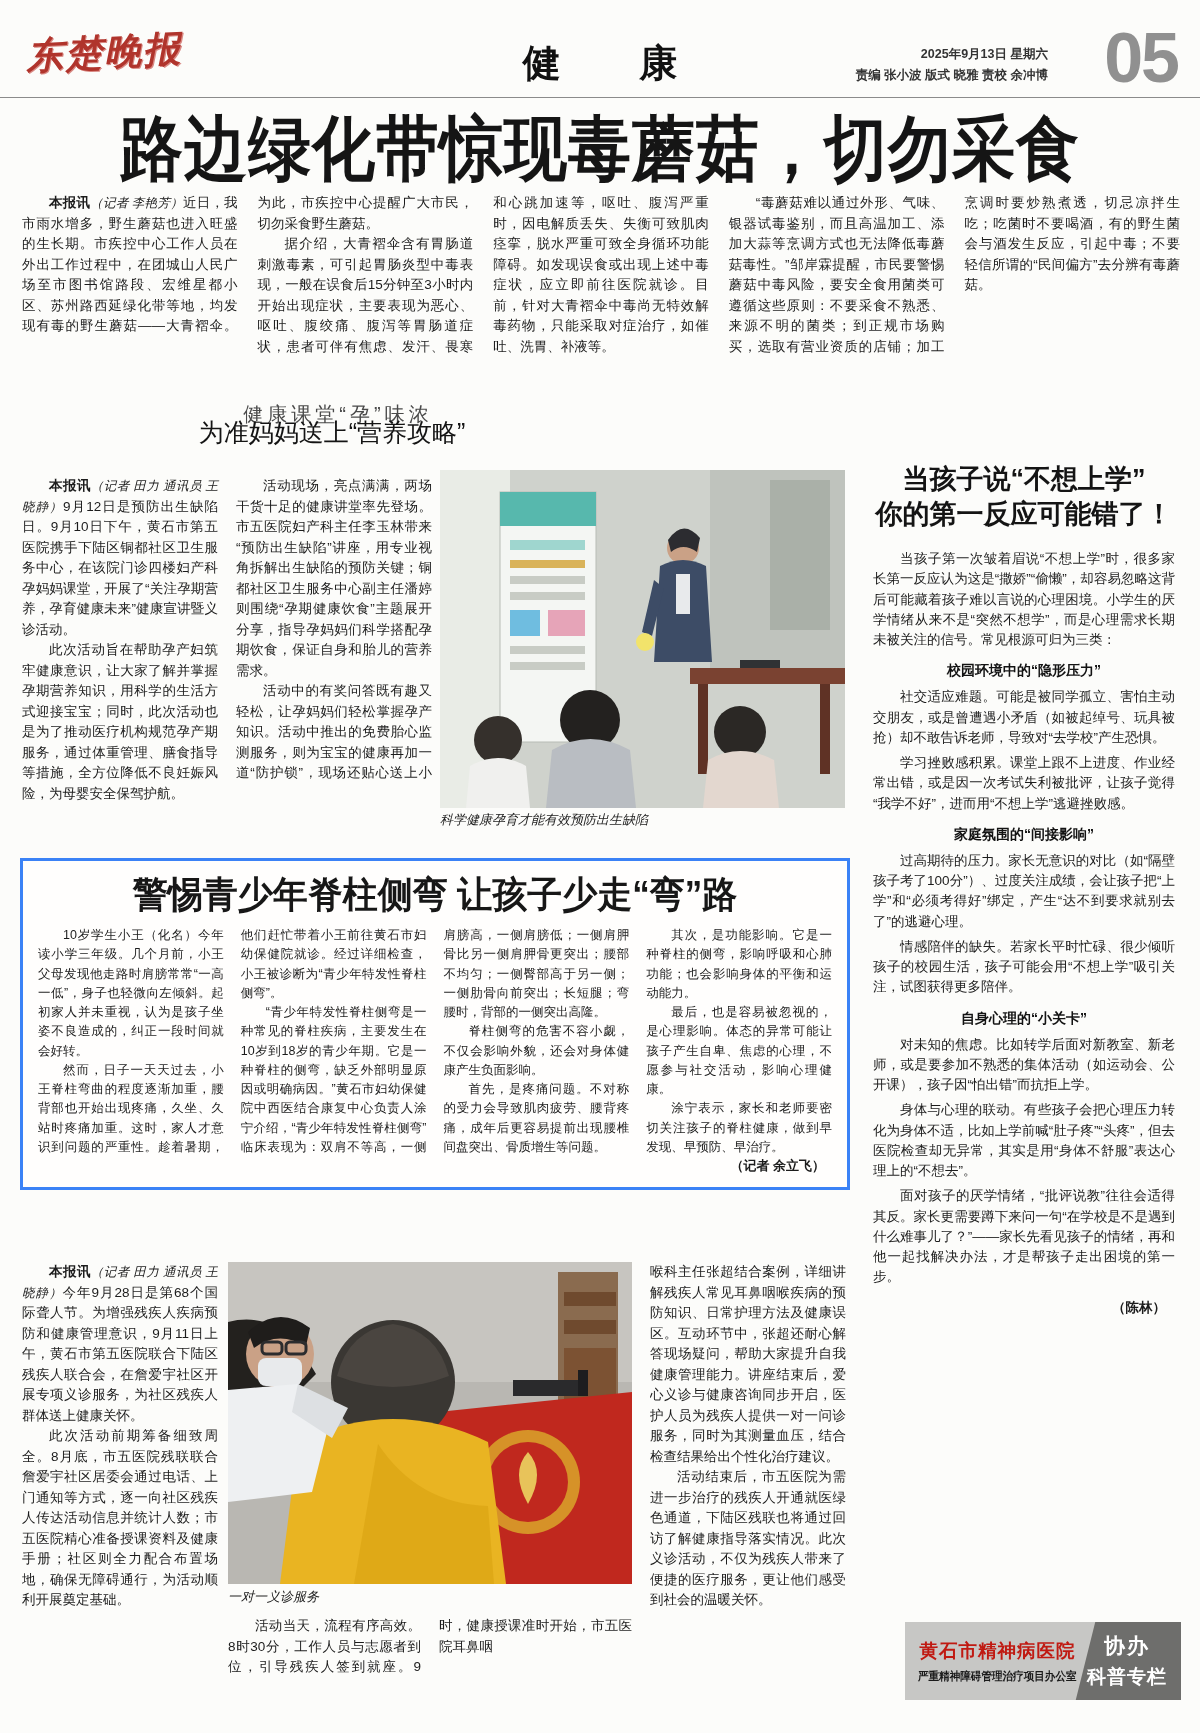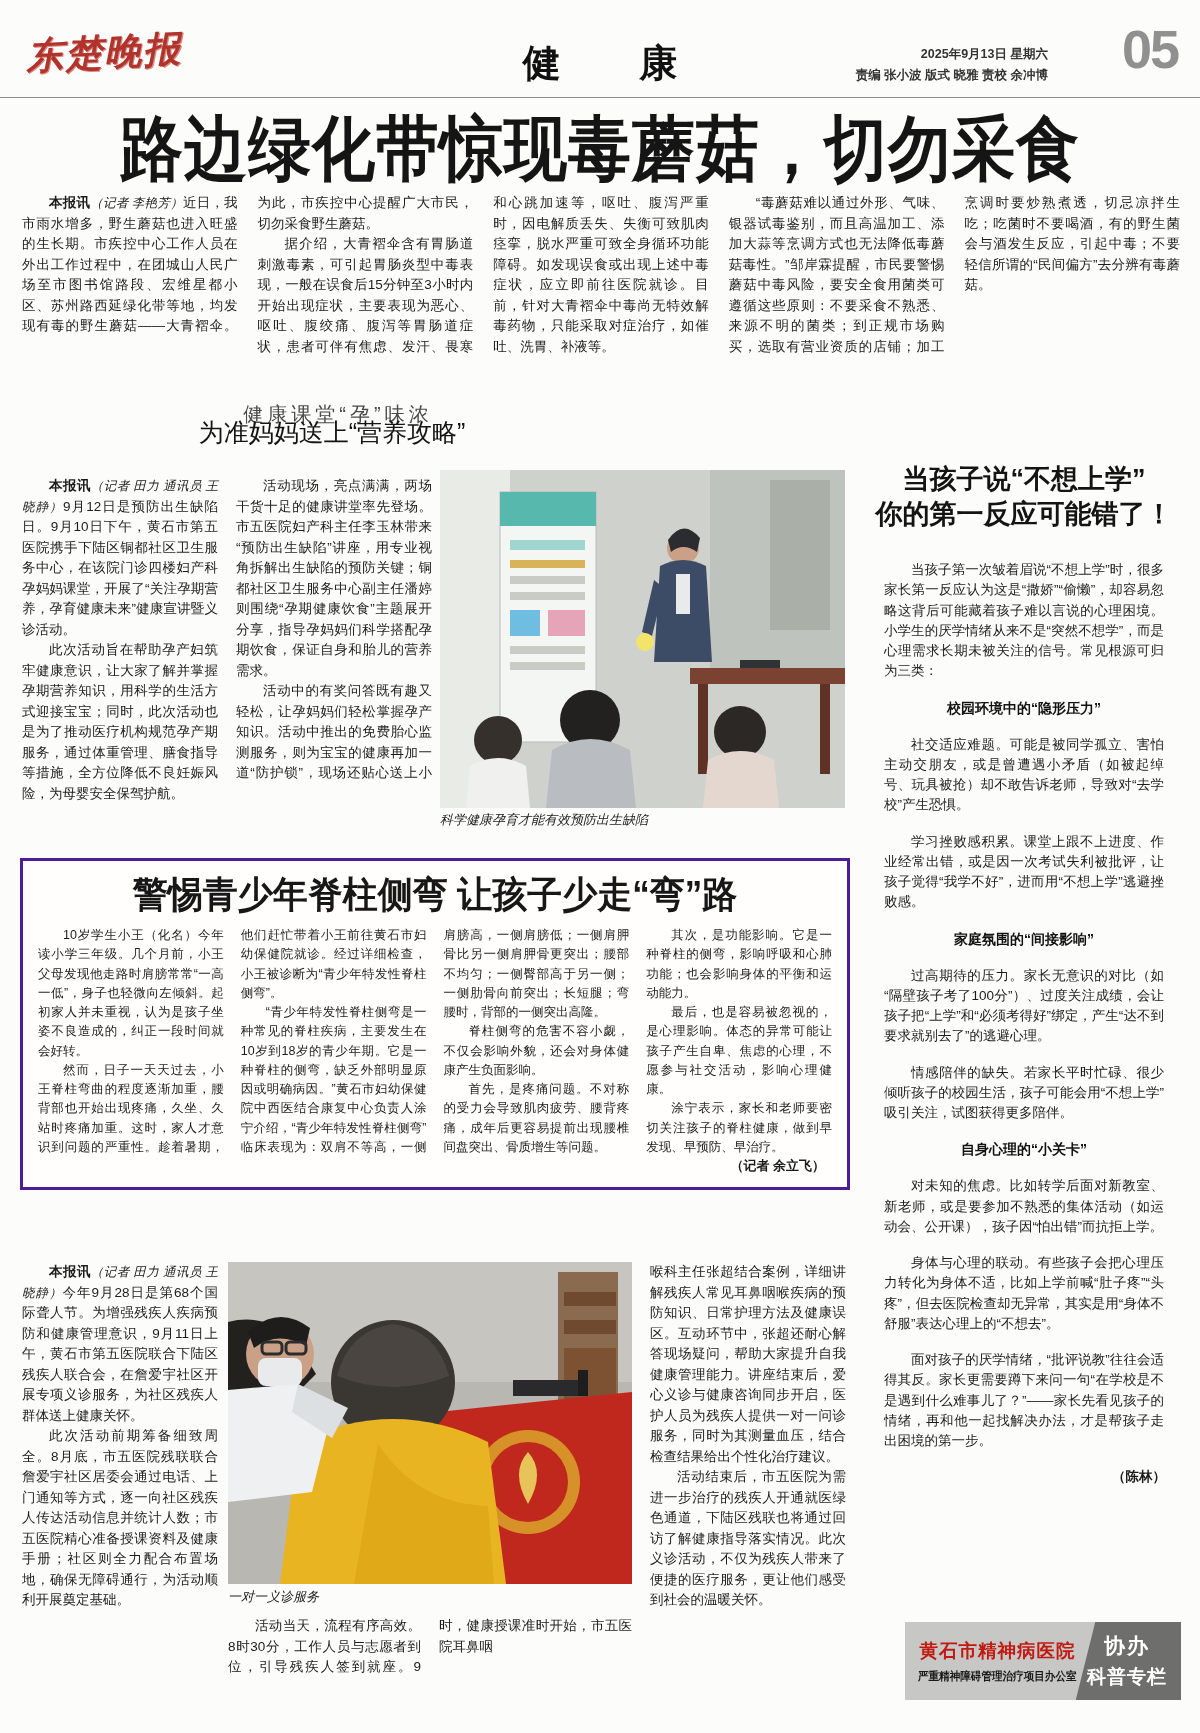--- a/index.html
+++ b/index.html
@@ -6,21 +6,21 @@
   #page{position:relative;width:1200px;height:1733px;margin:0 auto;background:#fcfcfa;
         font-family:"Liberation Sans",sans-serif;color:#1c1c1c;overflow:hidden;}
   
   .logo{position:absolute;left:26px;top:28px;font-family:"DejaVu Serif",serif;
         font-style:italic;font-weight:bold;font-size:37px;color:#b0342c;
         transform:rotate(-3deg);letter-spacing:2px;text-shadow:1px 1px 0 #d98a84;}
   .section-title{position:absolute;left:0;right:0;top:38px;text-align:center;
         font-size:38px;font-weight:900;letter-spacing:34px;text-indent:34px;color:#111;}
   .date-block{position:absolute;right:152px;top:44px;text-align:right;font-size:12.5px;
         color:#333;line-height:1.65;font-weight:bold;}
-  .page-number{position:absolute;right:22px;top:18px;font-size:54px;font-weight:bold;
+  .page-number{position:absolute;right:22px;top:18px;font-size:70px;font-weight:bold;
         color:#909090;letter-spacing:-2px;}
   .mast-rule{position:absolute;left:0;right:0;top:97px;border-bottom:1.5px solid #8b8b8b;}
   
   .body-text{font-size:13.5px;line-height:1.52;text-align:justify;}
   .body-text p{margin:0;text-indent:2em;}
   .body-text p.cont{text-indent:0;}
   .lead-label{font-weight:bold;}
   .lead-rep{font-family:"Liberation Serif",serif;font-style:italic;font-size:0.93em;}
   .caption{font-family:"Liberation Serif",serif;font-style:italic;font-size:13px;
         color:#222;text-align:left;}
@@ -33,33 +33,33 @@
   .kicker{position:absolute;left:28px;width:620px;top:401px;text-align:center;
         font-size:20px;color:#4a4a4a;letter-spacing:4px;}
   .headline-2{position:absolute;left:22px;width:620px;top:416px;text-align:center;
         font-size:25px;font-weight:400;color:#141414;}
   .nutrition-body{position:absolute;left:22px;top:476px;width:410px;height:336px;
         column-count:2;column-gap:18px;overflow:hidden;}
   .photo1{position:absolute;left:440px;top:470px;width:405px;height:338px;overflow:hidden;}
   .photo1-caption{position:absolute;left:440px;top:811px;width:405px;}
   
   .redbox{position:absolute;left:20px;top:858px;width:824px;height:326px;
-        border:3px solid #4c1d95;background:#fffefd;}
+        border:3px solid #3b82f6;background:#fffefd;}
   .redbox-headline{margin:10px 10px 8px;text-align:center;font-size:35px;font-weight:900;
         color:#171717;transform:scaleY(1.05);}
   .redbox-body{margin:4px 15px 0;height:248px;column-count:4;column-gap:17px;
         font-size:12.5px;line-height:1.54;text-align:justify;overflow:hidden;}
   .redbox-body p{margin:0;text-indent:2em;}
   .redbox-byline{position:absolute;right:22px;bottom:12px;font-size:13px;font-weight:bold;}
   
   .sidebar{position:absolute;left:868px;top:462px;width:312px;}
   .sidebar-title{text-align:center;font-size:27px;font-weight:900;line-height:1.3;color:#141414;}
   .sidebar-flow{margin-top:12px;font-size:13.5px;line-height:1.5;text-align:justify;
         height:1074px;overflow:hidden;}
-  .sidebar-flow p{margin:16px;text-indent:2em;}
+  .sidebar-flow p{margin:5px;text-indent:2em;}
   .sidebar-sub{margin:10px 0 6px;text-align:center;font-size:14px;font-weight:900;
         color:#131313;text-indent:0 !important;}
   .sidebar-byline{text-align:right;font-size:13.5px;font-weight:bold;margin-top:10px;
         padding-right:14px;}
   
   .sponsor{position:absolute;left:905px;top:1622px;width:276px;height:78px;
         background:#c7c7c5;overflow:hidden;}
   .sponsor-left{position:absolute;left:0;top:0;width:185px;height:100%;
         display:flex;flex-direction:column;justify-content:center;align-items:center;}
   .sponsor-org{color:#c01a12;font-size:18.5px;font-weight:900;letter-spacing:1px;}

